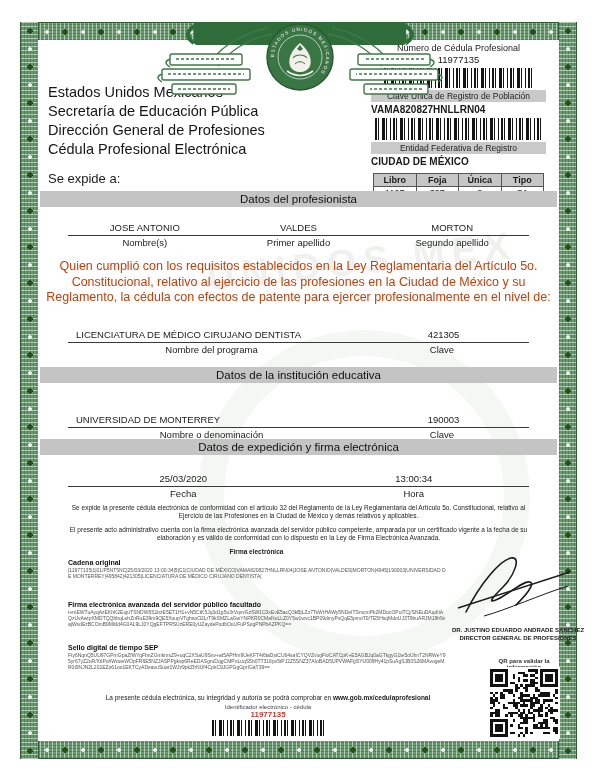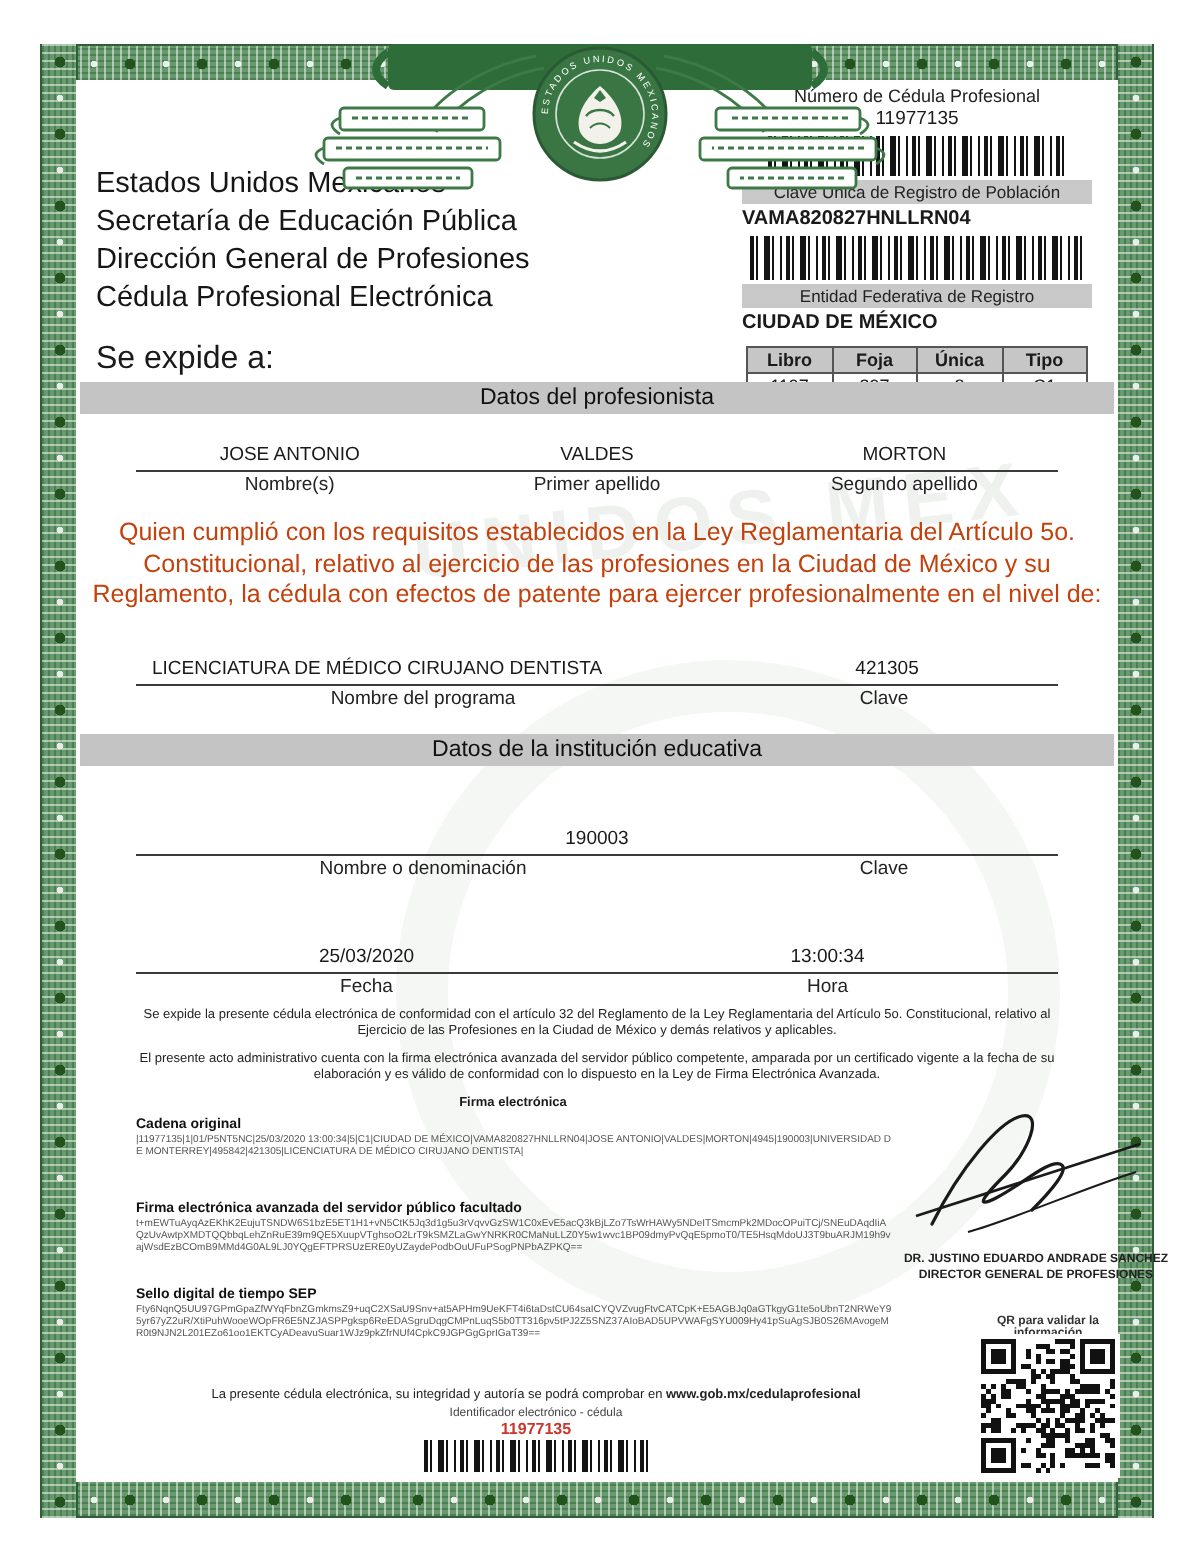--- a/index.html
+++ b/index.html
@@ -34,21 +34,21 @@
     color:rgba(70,100,70,0.09);transform:rotate(-6deg);white-space:nowrap;pointer-events:none;}
   .wm-ring{position:absolute;left:160px;top:290px;width:280px;height:280px;border-radius:50%;
     border:26px solid rgba(60,90,60,0.05);pointer-events:none;}
 
   
   .emblem{position:absolute;left:150px;top:14px;width:300px;height:100px;z-index:6;}
 
   
   .abs{position:absolute;}
   .hdr{left:10px;top:43px;font-size:14.5px;line-height:19px;color:#161616;}
-  .expide{left:10px;top:131px;font-size:16px;}
+  .expide{left:10px;top:131px;font-size:13px;}
   .secband{left:2px;right:2px;height:16px;background:#c4c4c4;font-size:11.5px;line-height:16px;text-align:center;color:#111;}
   .band1{top:151px;} .band2{top:327px;} .band3{top:399px;}
 
   .frow{left:30px;right:30px;}
   .frow .vals{display:flex;border-bottom:1px solid #3a3a3a;padding-bottom:2px;font-size:9.5px;}
   .frow .labs{display:flex;font-size:9.5px;color:#222;padding-top:1px;}
   .frow .c{flex:1;text-align:center;}
   .frow .lft{flex:1.65;text-align:left;padding-left:8px;}
   .frow .lftlab{flex:1.65;text-align:center;}
   .frow .rgt{flex:1;text-align:center;}
@@ -171,28 +171,30 @@
         <div class="labs">
           <div class="lftlab">Nombre del programa</div>
           <div class="rgt">Clave</div>
         </div>
       </div>
 
       <div class="abs secband band2">Datos de la institución educativa</div>
 
       <div class="abs frow inst">
         <div class="vals">
+          <div class="lft">UNIVERSIDAD DE MONTERREY</div>
           <div class="rgt">190003</div>
         </div>
         <div class="labs">
           <div class="lftlab">Nombre o denominación</div>
           <div class="rgt">Clave</div>
         </div>
       </div>
 
+      <div class="abs secband band3">Datos de expedición y firma electrónica</div>
 
       <div class="abs frow dates">
         <div class="vals">
           <div class="c">25/03/2020</div>
           <div class="c">13:00:34</div>
         </div>
         <div class="labs">
           <div class="c">Fecha</div>
           <div class="c">Hora</div>
         </div>

